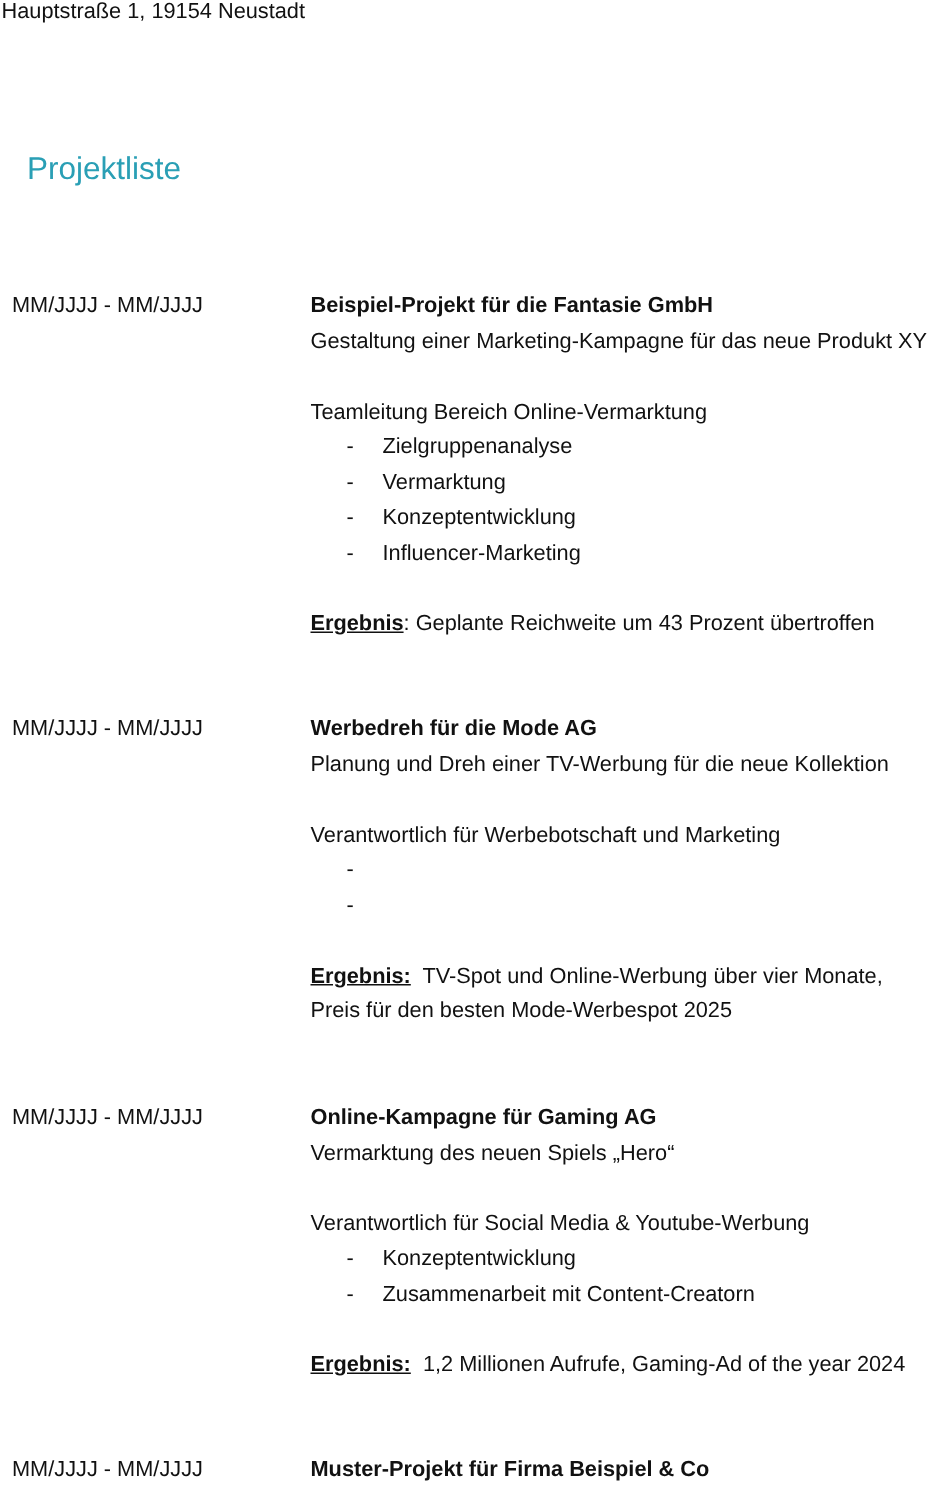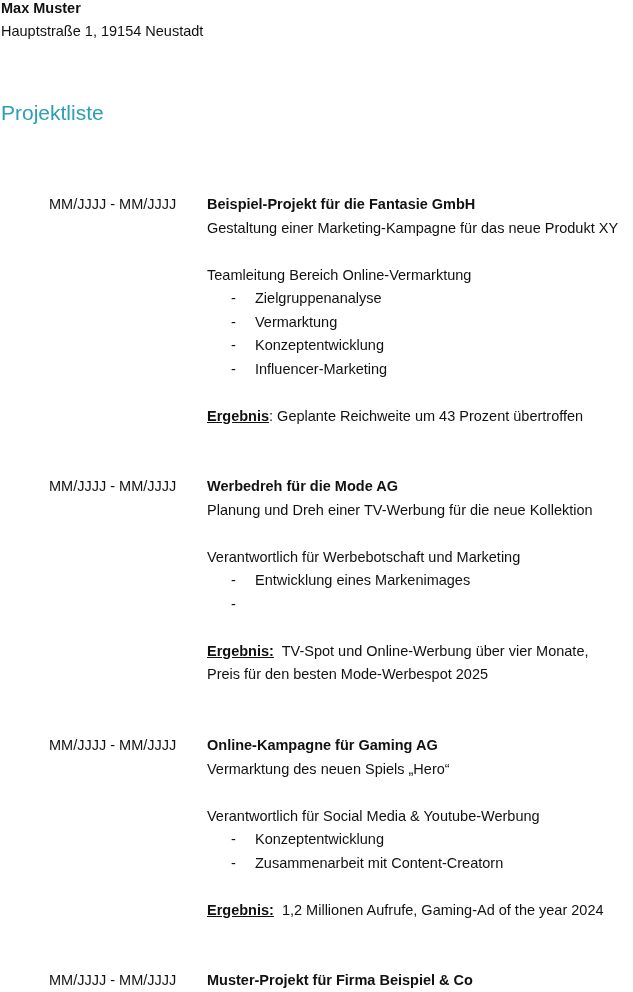--- a/index.html
+++ b/index.html
@@ -4,37 +4,36 @@
   <style>
     html, body { margin: 0; padding: 0; background: #ffffff; }
     body {
       width: 633px; height: 992px; overflow: hidden; position: relative;
       font-family: "Liberation Sans", sans-serif; color: #111; font-size: 14.5px;
     }
     .header { position: absolute; left: 1px; top: 0; }
     .header div { height: 23px; line-height: 17px; }
     .name { font-weight: bold; }
     .title {
-      position: absolute; left: 1px; top: 101px; font-size: 21px; color: #2a9fb5;
+      position: absolute; left: 18px; top: 101px; font-size: 21px; color: #2a9fb5;
     }
     .project { position: absolute; left: 0; width: 633px; }
-    .date { position: absolute; left: 8px; top: 0; line-height: 17px; margin-left: 41px; }
+    .date { position: absolute; left: 8px; top: 0; line-height: 17px; }
     .content { position: absolute; left: 207px; top: 0; width: 430px; }
     .line { height: 23.5px; line-height: 17px; white-space: nowrap; }
     .proj-title { font-weight: bold; }
     .gap { height: 23.5px; }
     .bullet { position: relative; padding-left: 48px; }
     .bullet .dash { position: absolute; left: 24px; }
     .label { font-weight: bold; text-decoration: underline; }
   </style>
 </head>
 <body>
 
 <div class="header">
-  <div class="name">Max Muster</div>
   <div>Hauptstraße 1, 19154 Neustadt</div>
 </div>
 
 <div class="title">Projektliste</div>
 
 <div class="project" style="top:196px">
   <div class="date">MM/JJJJ - MM/JJJJ</div>
   <div class="content">
     <div class="line proj-title">Beispiel-Projekt für die Fantasie GmbH</div>
     <div class="line">Gestaltung einer Marketing-Kampagne für das neue Produkt XY</div>
@@ -49,21 +48,21 @@
   </div>
 </div>
 
 <div class="project" style="top:478px">
   <div class="date">MM/JJJJ - MM/JJJJ</div>
   <div class="content">
     <div class="line proj-title">Werbedreh für die Mode AG</div>
     <div class="line">Planung und Dreh einer TV-Werbung für die neue Kollektion</div>
     <div class="gap"></div>
     <div class="line">Verantwortlich für Werbebotschaft und Marketing</div>
-    <div class="line bullet"><span class="dash">-</span><span>Entwicklung eines Markenimages</span></div>
+    <div class="line bullet"><span class="dash">-</span></div>
     <div class="line bullet"><span class="dash">-</span></div>
     <div class="gap"></div>
     <div class="line"><span class="label">Ergebnis:</span><span style="white-space:pre">  TV-Spot und Online-Werbung über vier Monate,</span></div>
     <div class="line">Preis für den besten Mode-Werbespot 2025</div>
   </div>
 </div>
 
 <div class="project" style="top:737px">
   <div class="date">MM/JJJJ - MM/JJJJ</div>
   <div class="content">

